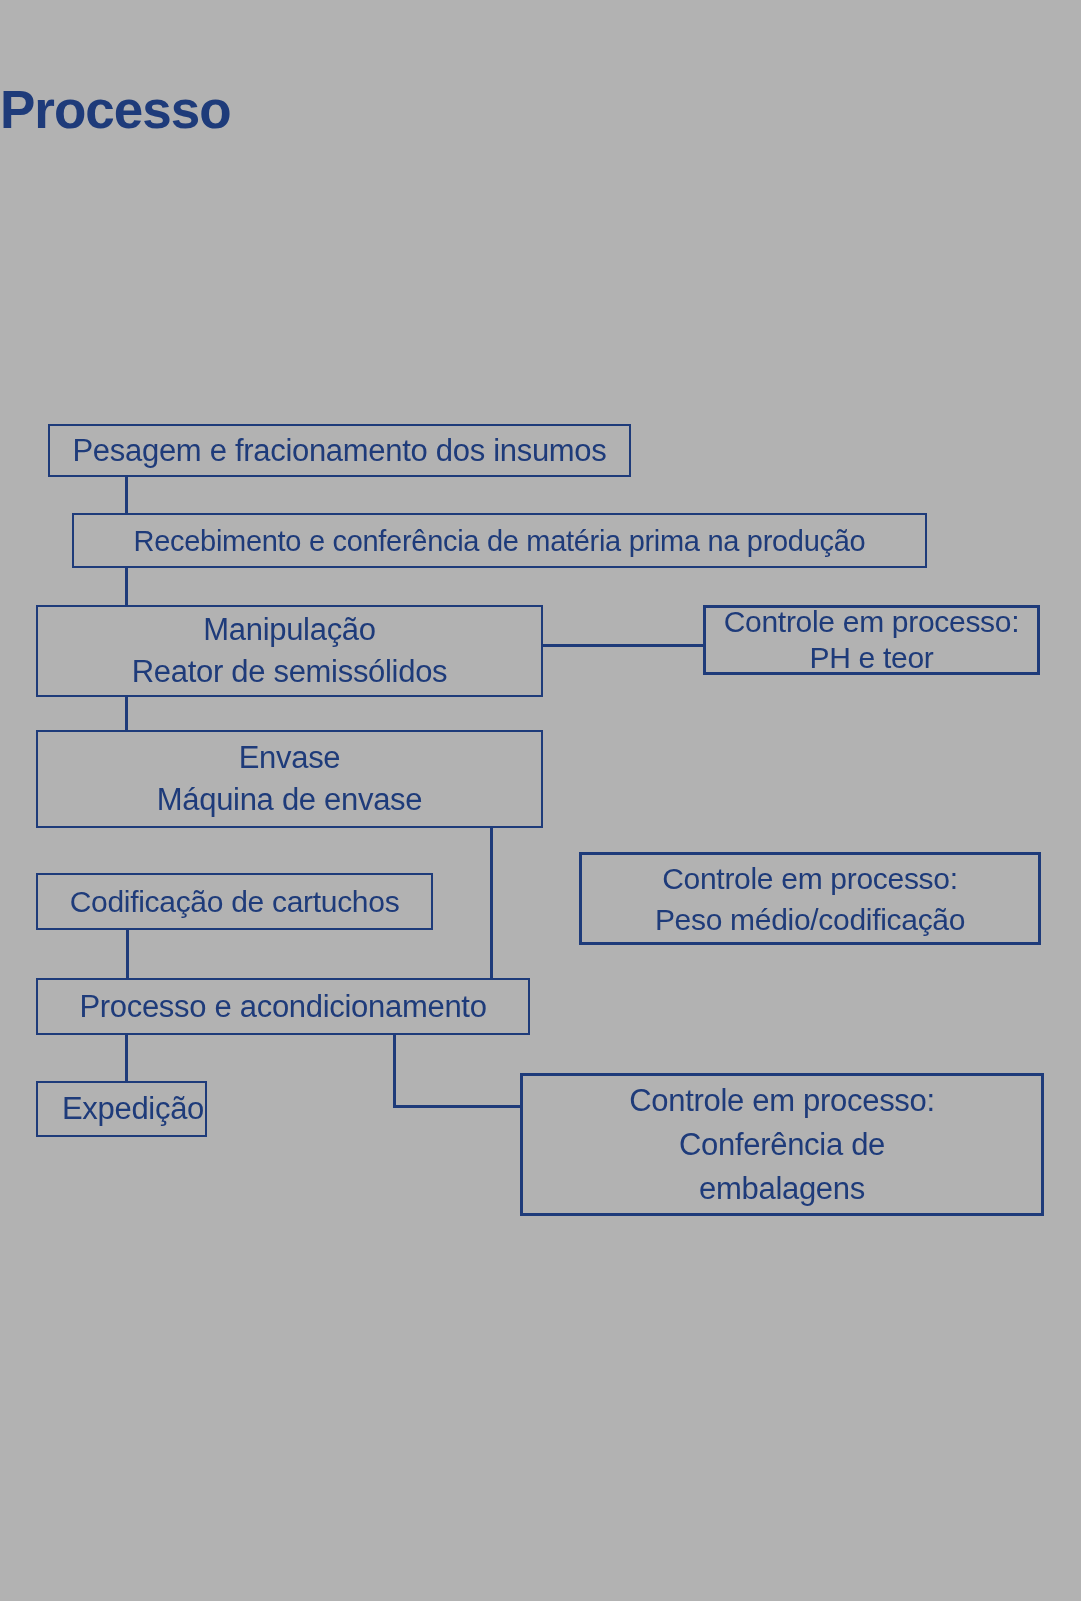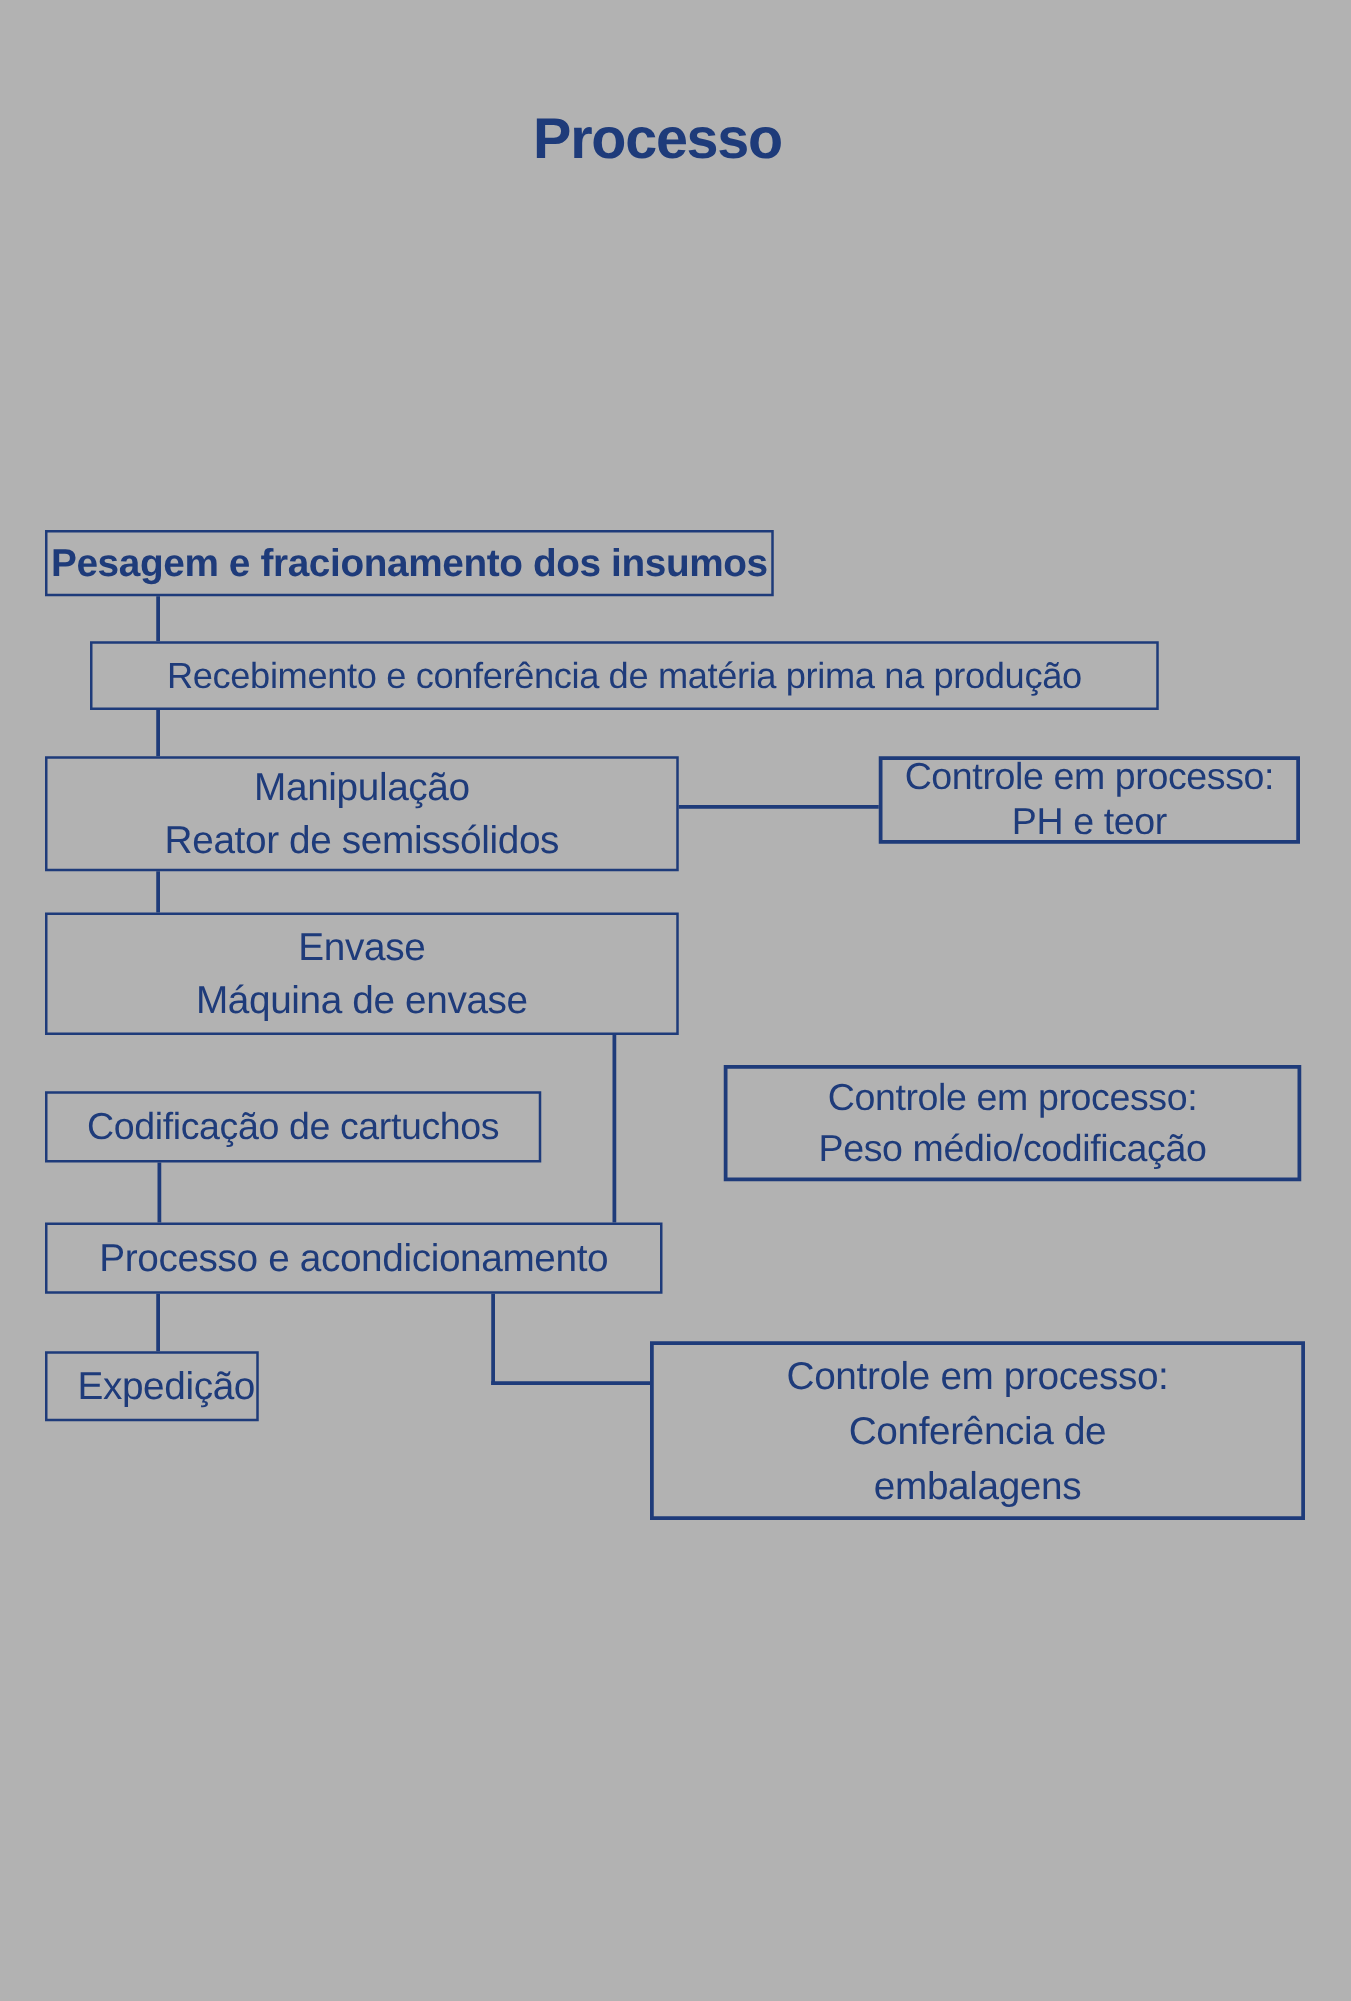--- a/index.html
+++ b/index.html
@@ -8,23 +8,23 @@
     width: 1081px; height: 1601px;
     background: var(--bg);
     font-family: "Liberation Sans", sans-serif;
     position: relative;
     overflow: hidden;
   }
   .canvas { position: absolute; inset: 0; }
   .title {
     position: absolute;
     left: 0; top: 72px; width: 1052px;
-    text-align: center;
+    text-align: left;
     color: var(--ink);
-    font-size: 46px;
+    font-size: 53px;
     line-height: 76px;
     font-weight: bold;
     letter-spacing: -1px;
   }
   .node {
     position: absolute;
     box-sizing: border-box;
     border: 2px solid var(--ink);
     color: var(--ink);
     display: flex;
@@ -47,21 +47,21 @@
 </style>
 </head>
 <body>
 
 <div class="canvas">
 
   <div class="title">
     <div>Processo</div>
   </div>
 
-  <div class="node" style="left:36px; top:424px; width:583px; height:53px;font-weight:bold;">
+  <div class="node" style="left:48px; top:424px; width:583px; height:53px;">
     <span>Pesagem e fracionamento dos insumos</span>
   </div>
 
   <div class="node tight-text" style="left:36px; top:513px; width:855px; height:55px;">
     <span>Recebimento e conferência de matéria prima na produção</span>
   </div>
 
   <div class="node" style="left:36px; top:605px; width:507px; height:92px;">
     <span>Manipulação</span>
     <span>Reator de semissólidos</span>

